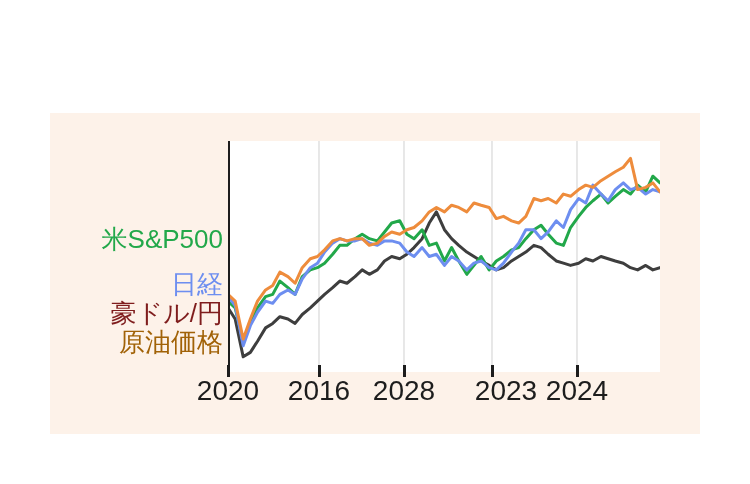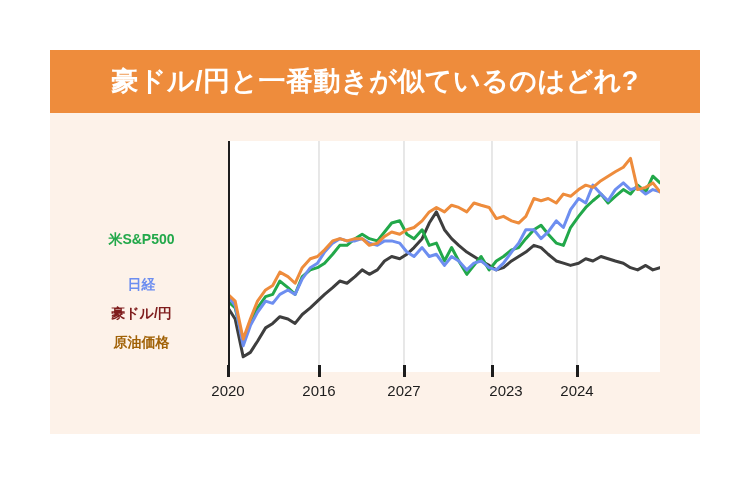--- a/index.html
+++ b/index.html
@@ -55,25 +55,24 @@
 
   
   #legend {
     position: absolute;
     left: 60px;
     top: 225px;
     width: 163px;
     text-align: right;
   }
   .legend-row {
-    font-size: 14px;
-    font-weight: bold;
+    font-size: 26px;
+    font-weight: normal;
     line-height: 29px;
     white-space: nowrap;
-    text-align: center;
   }
   .legend-row.sp500   { color: #22a84a; }
   .legend-row.nikkei  { color: #6d8ef0; margin-top: 16px; }
   .legend-row.audjpy  { color: #7f1d1d; }
   .legend-row.oil     { color: #a16207; }
 
   
   #plot {
     position: absolute;
     left: 228px;
@@ -88,34 +87,31 @@
   #xaxis {
     position: absolute;
     left: 228px;
     top: 377px;
     width: 432px;
     height: 26px;
   }
   .xtick-label {
     position: absolute;
     transform: translateX(-50%);
-    font-size: 15px;
+    font-size: 28px;
     color: #1d1d1d;
     white-space: nowrap;
     line-height: 24px;
   }
 </style>
 </head>
 <body>
 
 <div id="canvas">
 
-  <div id="title-bar">
-    <div id="title-text">豪ドル/円と一番動きが似ているのはどれ?</div>
-  </div>
 
   <div id="body-panel">
 
     <div id="legend" style="left:10px; top:112px;">
       <div class="legend-row sp500">米S&amp;P500</div>
       <div class="legend-row nikkei">日経</div>
       <div class="legend-row audjpy">豪ドル/円</div>
       <div class="legend-row oil">原油価格</div>
     </div>
 
@@ -134,20 +130,20 @@
         <line x1="0.5" x2="0.5" y1="-10" y2="237" stroke="#1d1d1d" stroke-width="3"></line>
       </svg>
   </div>
 
   <div id="xaxis">
       <div style="position: absolute; left: -1.5px; top: -12px; width: 3px; height: 12px; background: rgb(29, 29, 29);"></div>
       <div class="xtick-label" style="left: 0px; top: 2px;">2020</div>
       <div style="position: absolute; left: 89.5px; top: -12px; width: 3px; height: 12px; background: rgb(29, 29, 29);"></div>
       <div class="xtick-label" style="left: 91px; top: 2px;">2016</div>
       <div style="position: absolute; left: 174.5px; top: -12px; width: 3px; height: 12px; background: rgb(29, 29, 29);"></div>
-      <div class="xtick-label" style="left: 176px; top: 2px;">2027</div>
+      <div class="xtick-label" style="left: 176px; top: 2px;">2028</div>
       <div style="position: absolute; left: 262.5px; top: -12px; width: 3px; height: 12px; background: rgb(29, 29, 29);"></div>
       <div class="xtick-label" style="left: 278px; top: 2px;">2023</div>
       <div style="position: absolute; left: 347.5px; top: -12px; width: 3px; height: 12px; background: rgb(29, 29, 29);"></div>
       <div class="xtick-label" style="left: 349px; top: 2px;">2024</div>
     </div>
 
 </div>
 
 </body></html>

